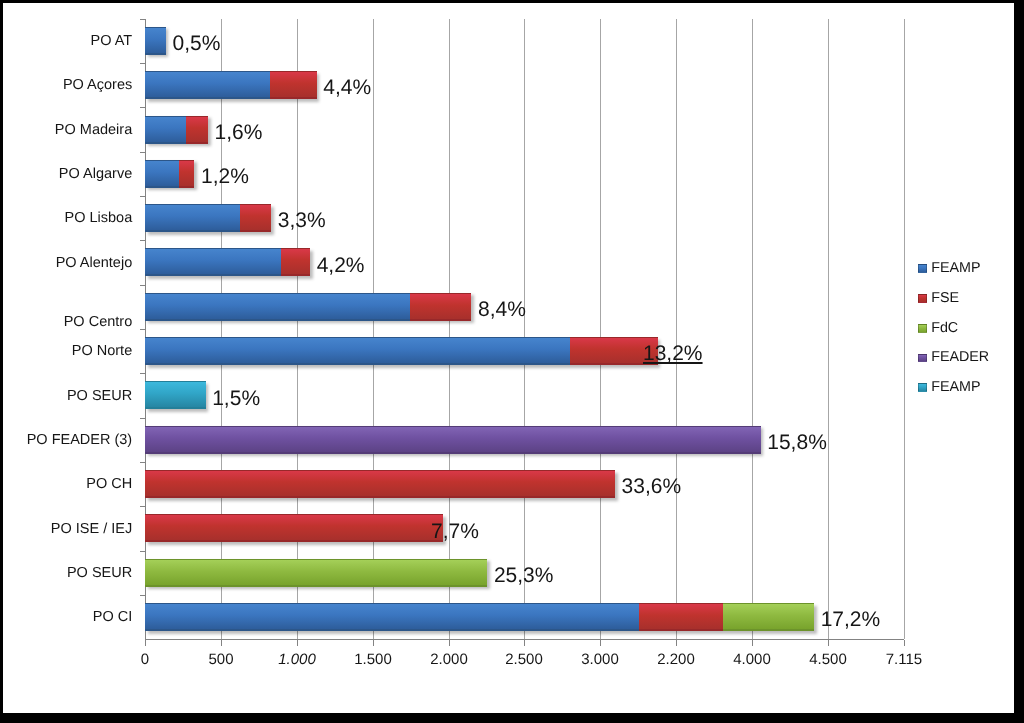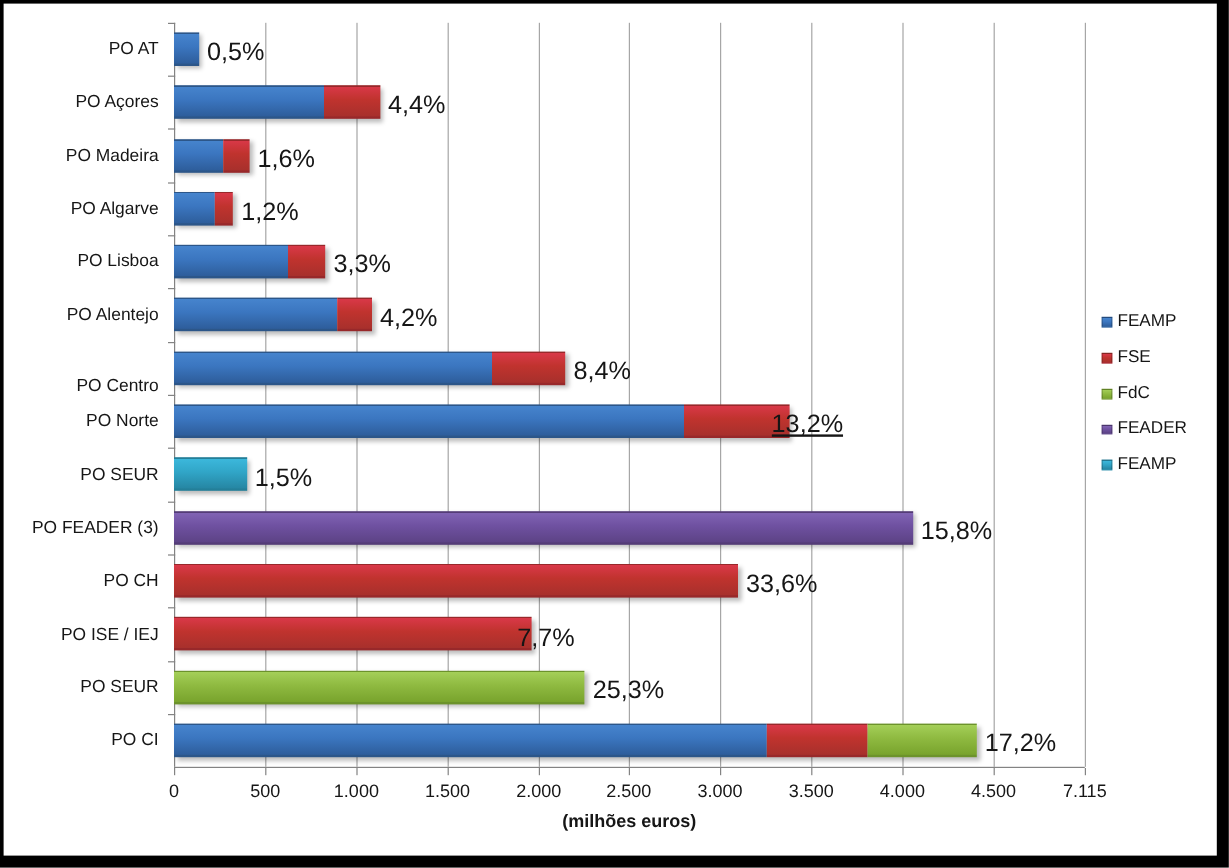--- a/index.html
+++ b/index.html
@@ -180,31 +180,30 @@
       <div class="cat-label" style="top: 388.632px;">PO SEUR</div>
       <div class="cat-label" style="top: 432.954px;">PO FEADER (3)</div>
       <div class="cat-label" style="top: 477.275px;">PO CH</div>
       <div class="cat-label" style="top: 521.596px;">PO ISE / IEJ</div>
       <div class="cat-label" style="top: 565.918px;">PO SEUR</div>
       <div class="cat-label" style="top: 610.239px;">PO CI</div>
     </div>
   <div id="xlabels">
       <div class="xlabel" style="left: 95px; width: 100px;">0</div>
       <div class="xlabel" style="left: 171px; width: 100px;">500</div>
-      <div class="xlabel" style="left: 247px; width: 100px;">1.000</div>
+      <div class="xlabel" style="left: 247px; width: 100px; font-style: italic;">1.000</div>
       <div class="xlabel" style="left: 323px; width: 100px;">1.500</div>
       <div class="xlabel" style="left: 399px; width: 100px;">2.000</div>
       <div class="xlabel" style="left: 474px; width: 100px;">2.500</div>
       <div class="xlabel" style="left: 550px; width: 100px;">3.000</div>
-      <div class="xlabel" style="left: 626px; width: 100px;">3.500</div>
+      <div class="xlabel" style="left: 626px; width: 100px;">2.200</div>
       <div class="xlabel" style="left: 702px; width: 100px;">4.000</div>
       <div class="xlabel" style="left: 778px; width: 100px;">4.500</div>
       <div class="xlabel" style="left: 854px; width: 100px;">7.115</div>
     </div>
-  <div class="axis-title">(milhões euros)</div>
   <div id="legend">
       <div class="leg-item" style="top: 0px;">
         <span class="leg-sw" style="background: linear-gradient(rgb(70, 132, 205) 0%, rgb(59, 118, 192) 45%, rgb(46, 94, 156) 100%);"></span>
         <span class="leg-txt">FEAMP</span>
       </div>
       <div class="leg-item" style="top: 29.8px;">
         <span class="leg-sw" style="background: linear-gradient(rgb(217, 56, 72) 0%, rgb(192, 51, 46) 45%, rgb(168, 48, 44) 100%);"></span>
         <span class="leg-txt">FSE</span>
       </div>
       <div class="leg-item" style="top: 59.6px;">

